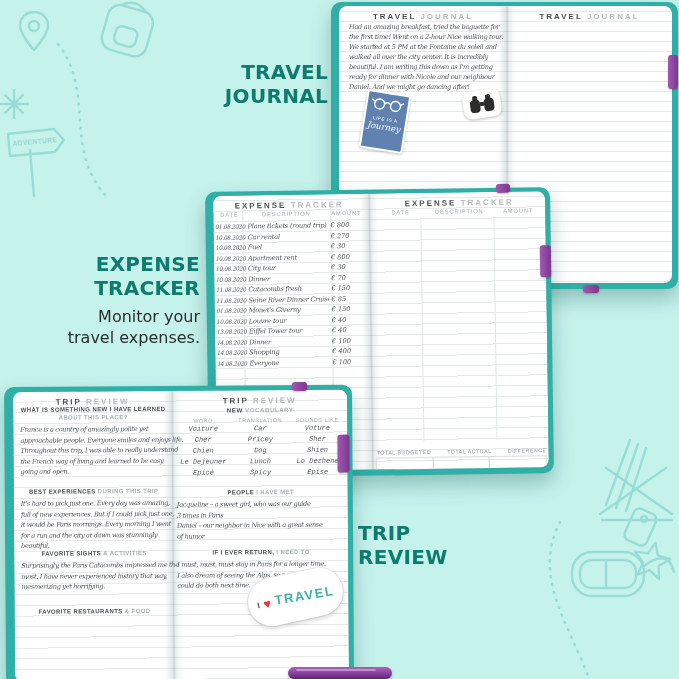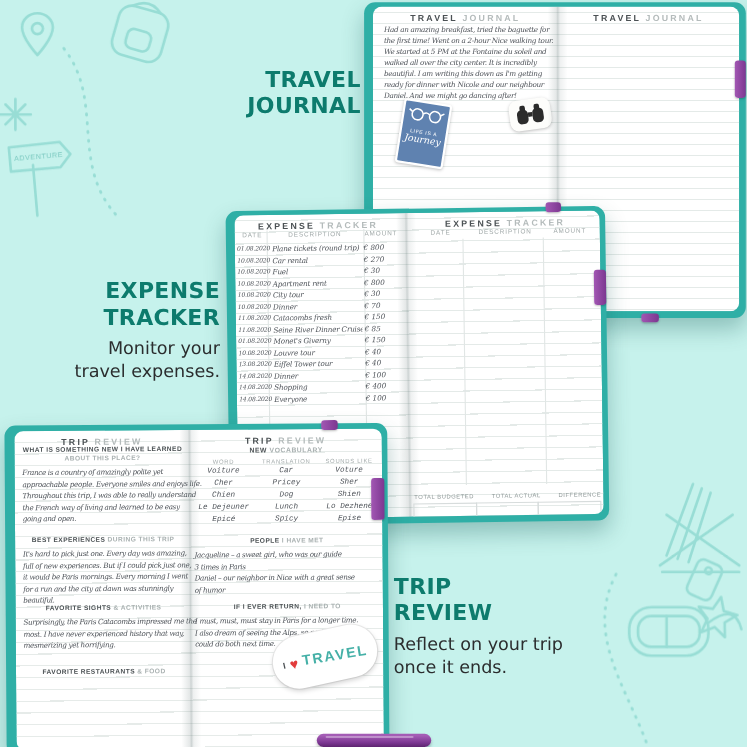--- a/index.html
+++ b/index.html
@@ -390,17 +390,16 @@
       <div>TRACKER</div>
     </div>
     <div class="co-b">Monitor your travel expenses.</div>
   </div>
 
   <div class="callout" style="left:358px;top:521px;width:180px;">
     <div class="co-h">
       <div>TRIP</div>
       <div>REVIEW</div>
     </div>
-    <div class="co-b">Reflect on your trip once it ends.</div>
   </div>
 
   <div id="pen"></div>
 </div>
 
 </body></html>

